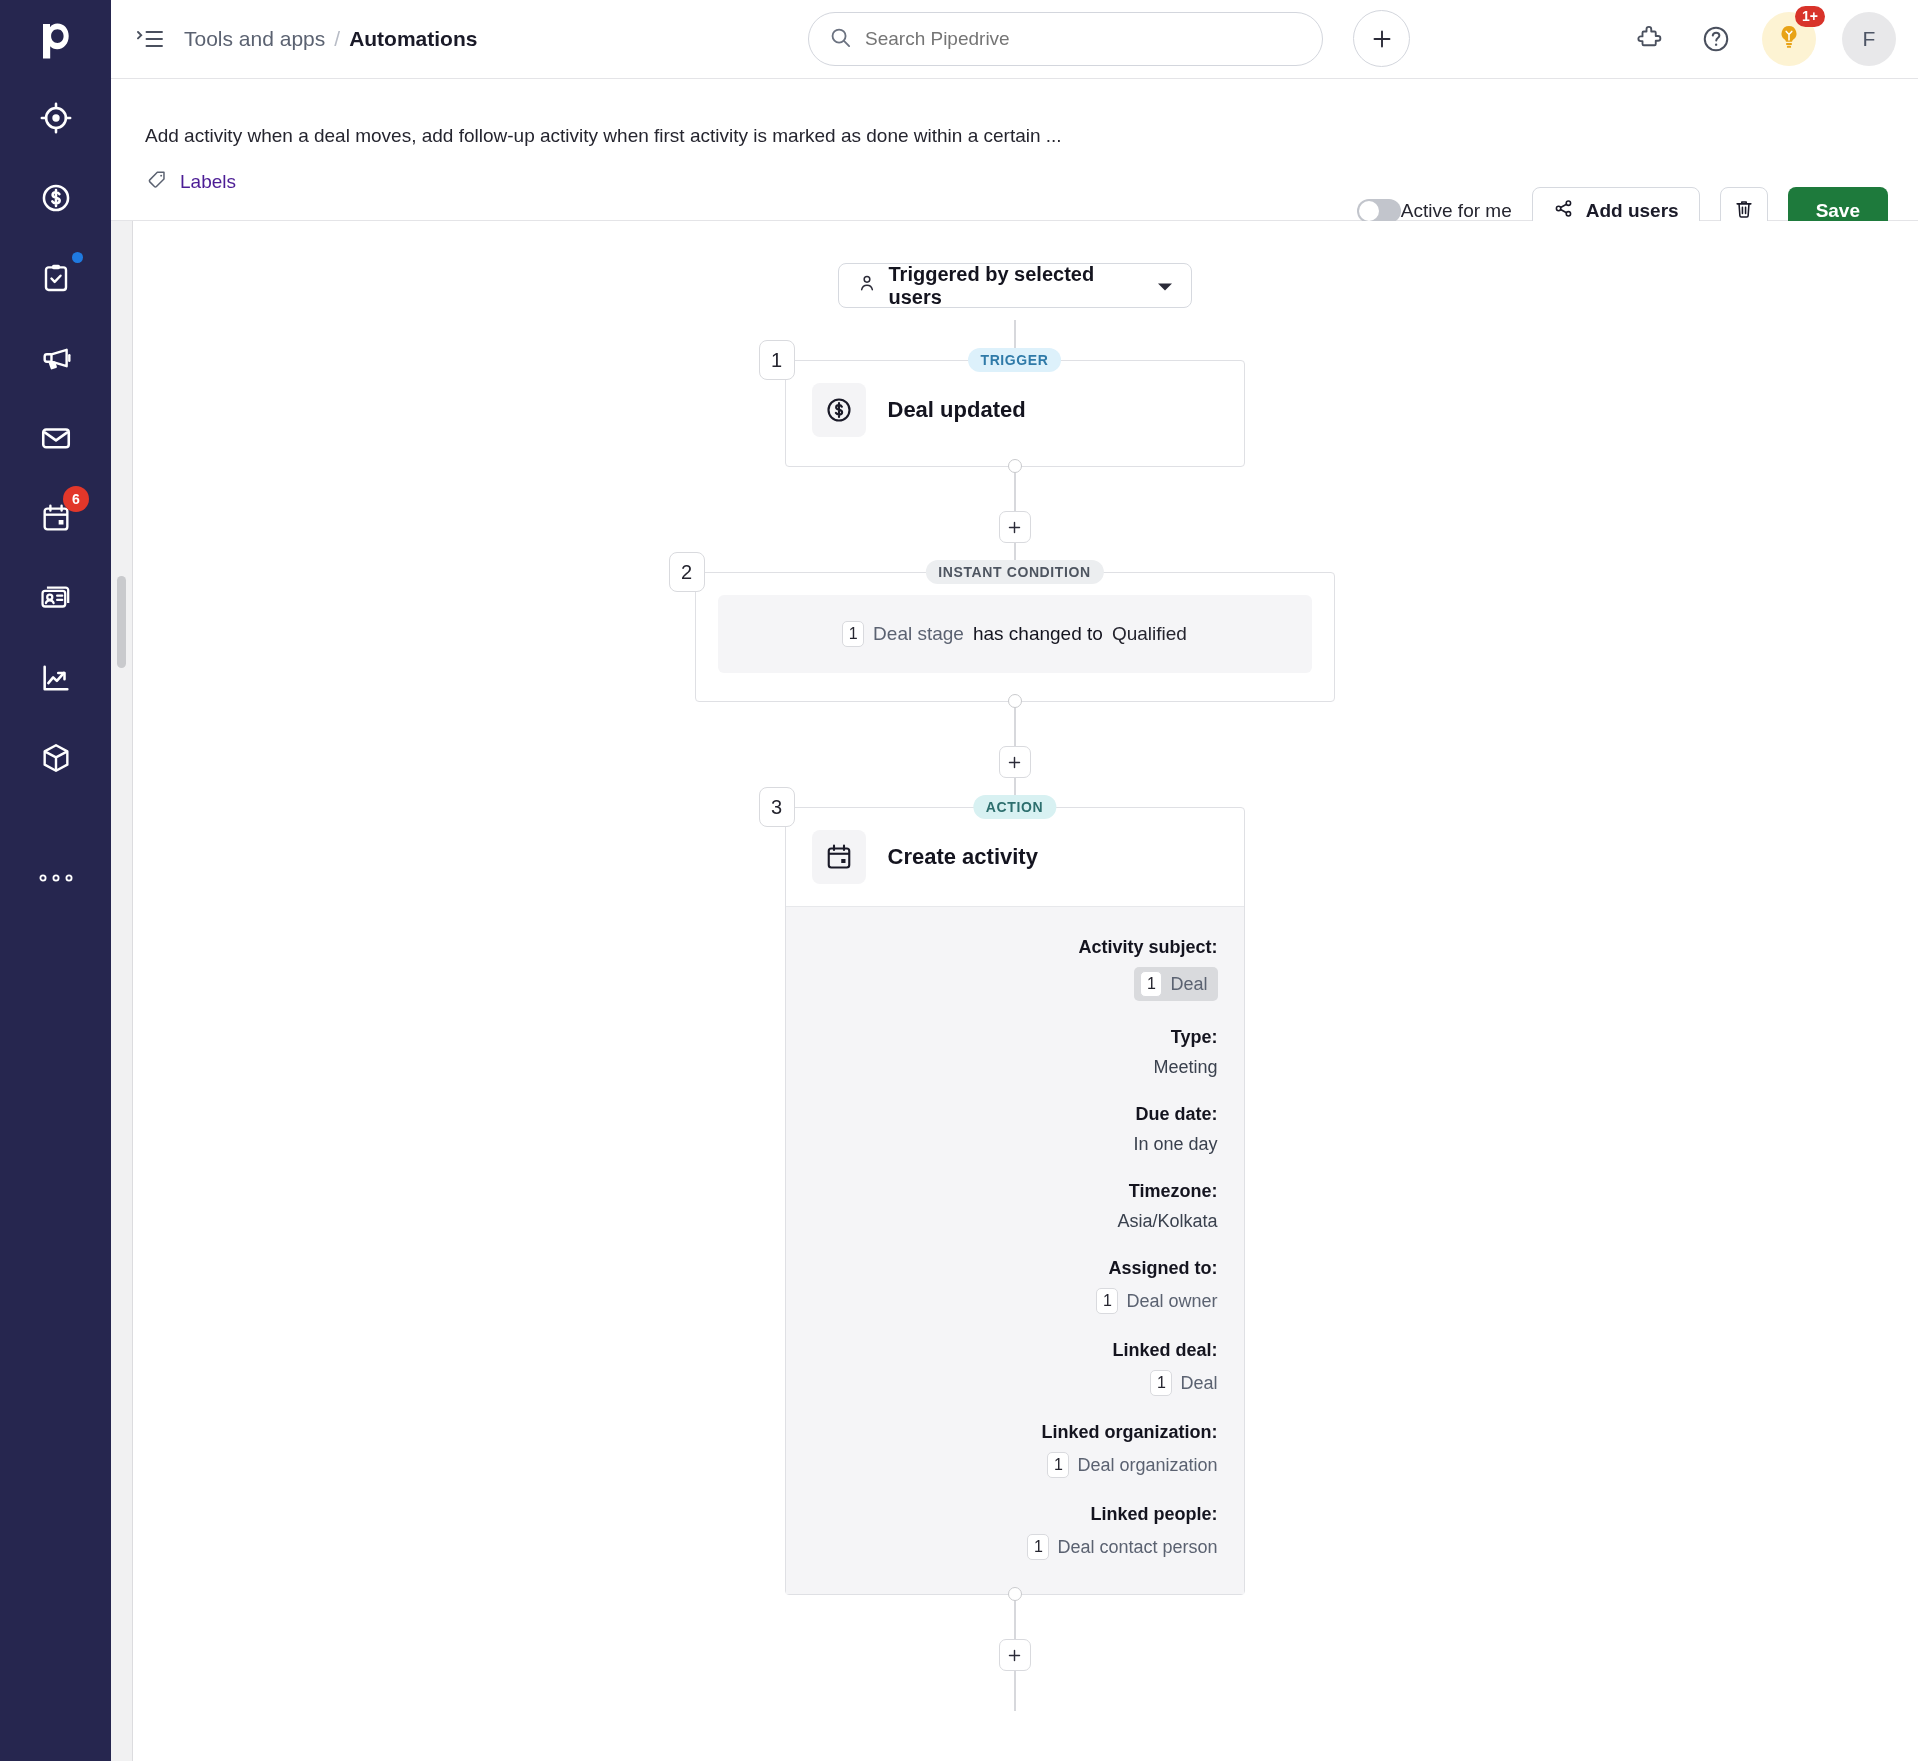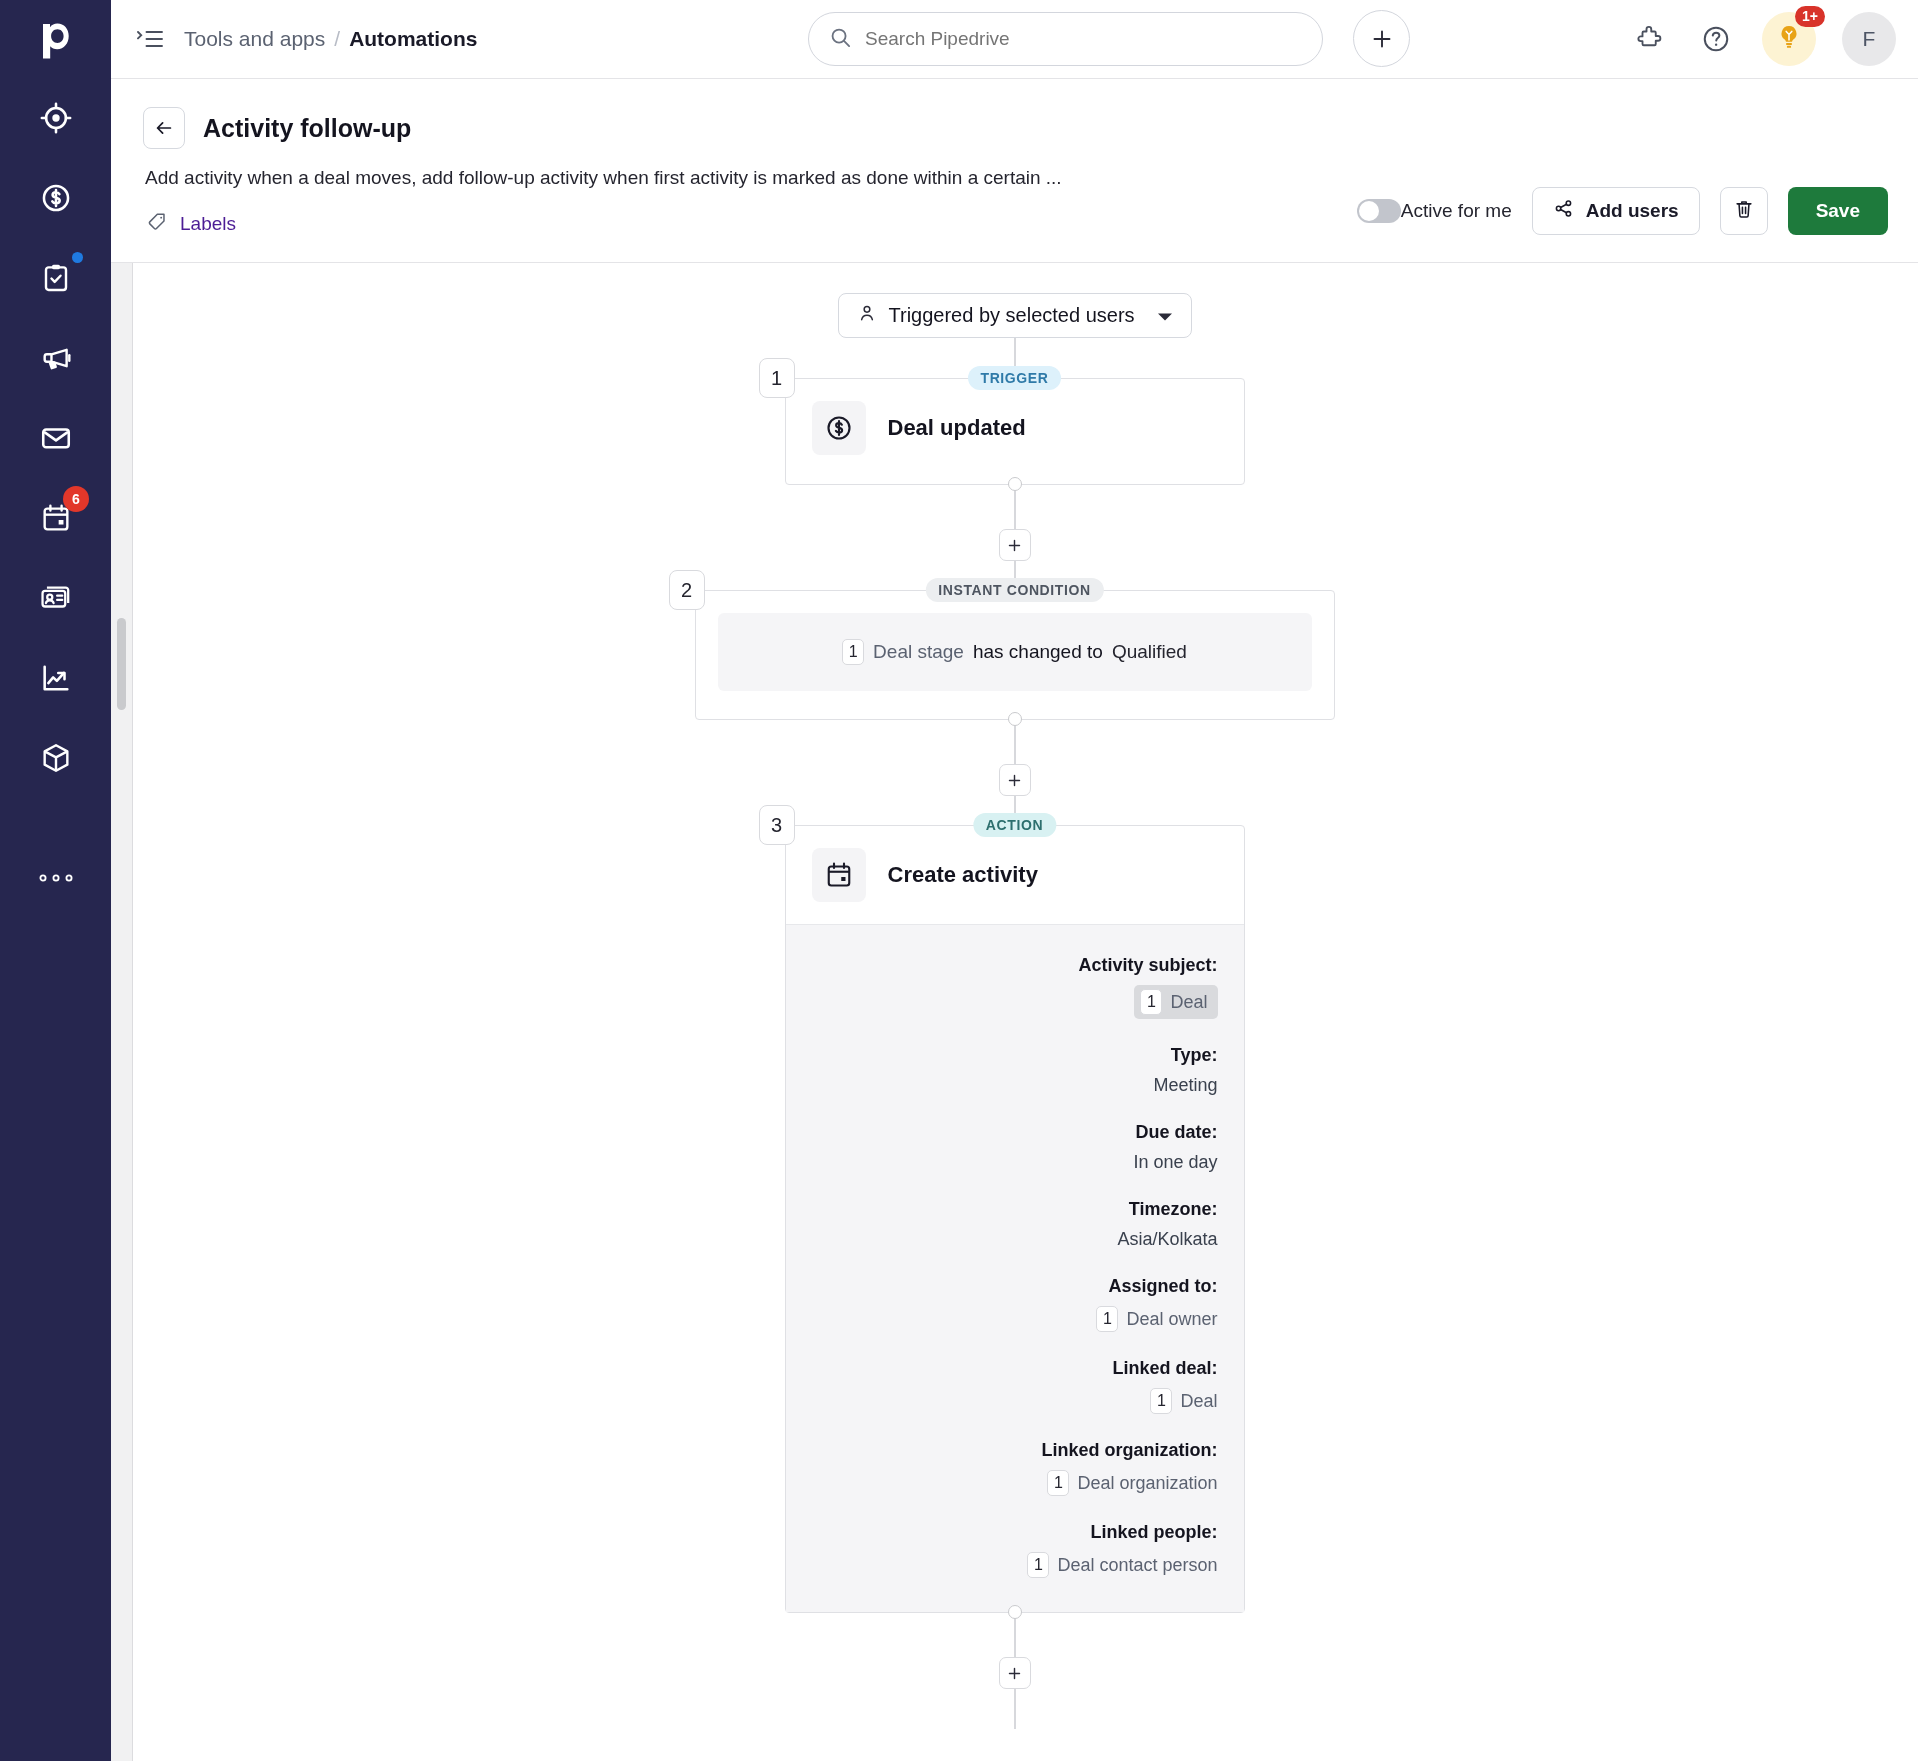--- a/index.html
+++ b/index.html
@@ -239,24 +239,24 @@
     background:#d9dadd; border-radius: 5px; padding: 4px 10px 4px 6px;
   }
   .conn-dot {
     width: 14px; height: 14px; border-radius:50%;
     background:#fff; border:1.5px solid #c9cacd;
     position:absolute; left: 50%; transform: translate(-50%, -50%);
     z-index: 5;
   }
 
   .trigger-select {
-    width: 354px; height: 45px; margin: 0 auto;
+    width: 354px; height: 45px; margin: 12px auto;
     border:1px solid #d6d9df; border-radius: 8px; background:#fff;
     display:flex; align-items:center; gap: 12px; padding: 0 18px;
-    font-size: 20px; font-weight: normal; color:#14141f; cursor:pointer;
+    font-size: 20px; font-weight: bold; color:#14141f; cursor:pointer;
   }
   .caret { margin-left: auto; }
 </style>
 </head>
 <body>
 
 <div class="app">
 
   <nav class="rail">
     <div class="rail-logo">
@@ -424,28 +424,20 @@
             </svg>
           </span>
         </div>
         <div class="avatar">
           <span>F</span>
         </div>
       </div>
     </header>
 
     <section class="page-head">
-      <div class="head-row1">
-        <div class="back-btn">
-          <svg width="22" height="22" viewBox="0 0 24 24" fill="none" stroke="#1a1a28" stroke-width="1.9" stroke-linecap="round" stroke-linejoin="round">
-            <path d="M19 12H5M10.5 6.5L5 12l5.5 5.5"></path>
-          </svg>
-        </div>
-        <h1 class="page-title">Activity follow-up</h1>
-      </div>
       <p class="page-desc">Add activity when a deal moves, add follow-up activity when first activity is marked as done within a certain ...</p>
       <div class="labels-row">
         <span>
           <svg width="21" height="21" viewBox="0 0 24 24" fill="none" stroke="#5b6271" stroke-width="1.7" stroke-linejoin="round">
             <path d="M3.2 12.4l8.6-8.6h7.6v7.6l-8.6 8.6a1.6 1.6 0 0 1-2.3 0l-5.3-5.3a1.6 1.6 0 0 1 0-2.3z"></path>
             <circle cx="16.2" cy="7.6" r="1.1" fill="#5b6271" stroke="none"></circle>
           </svg>
         </span>
         <span class="labels-text">Labels</span>
       </div>

